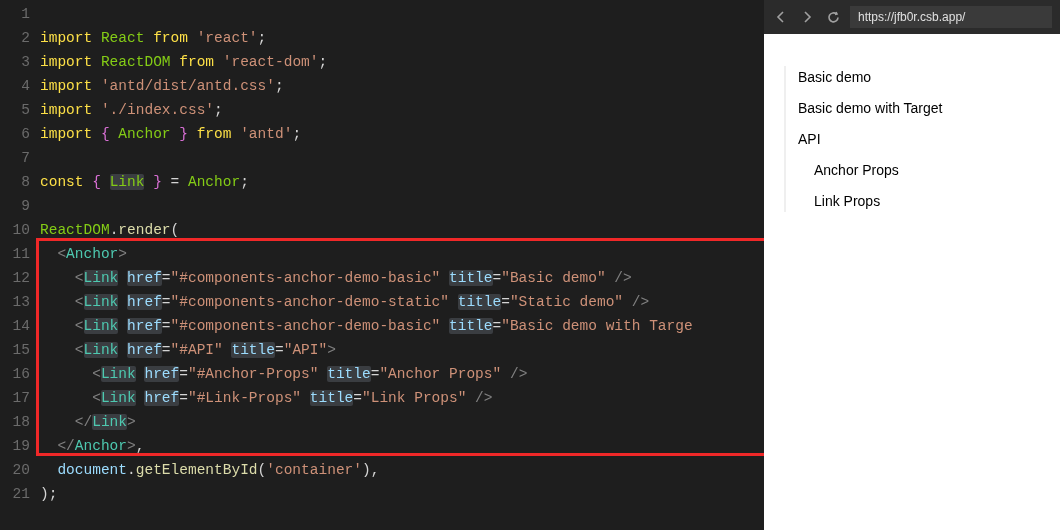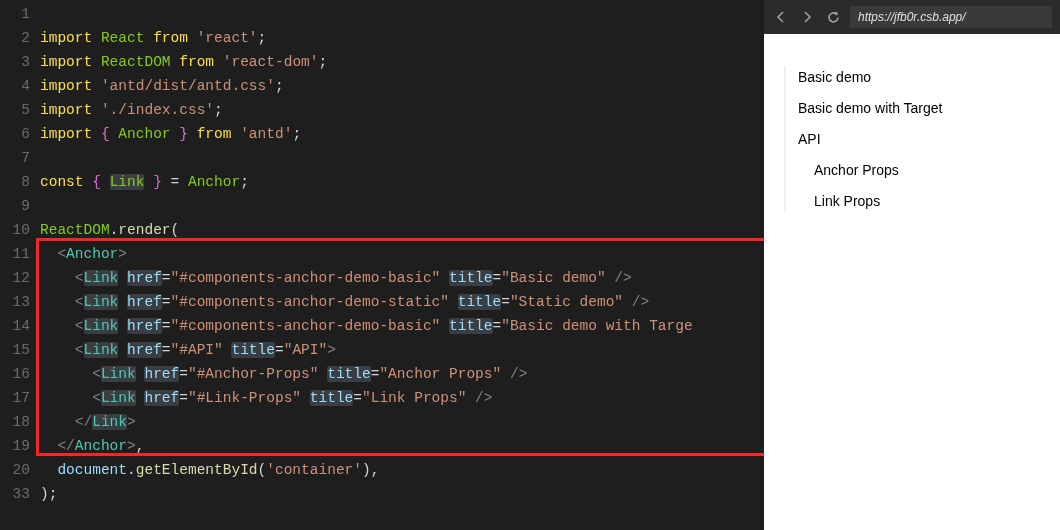--- a/index.html
+++ b/index.html
@@ -103,21 +103,20 @@
   }
   .navbtn svg { stroke: currentColor; fill: none; stroke-width: 1.6; }
   .urlbar {
     flex: 1;
     background: #3a3a3a;
     height: 22px;
     display: flex;
     align-items: center;
     padding: 0 8px;
     color: #e0e0e0;
-    font-style: italic;
   }
   .page {
     flex: 1;
     background: #fff;
     font-family: -apple-system, "Segoe UI", Arial, sans-serif;
     color: #585858;
     font-size: 14px;
     padding: 28px 0 0 20px;
   }
   .anchor { position: relative; padding-left: 14px; }
@@ -157,21 +156,21 @@
       <div>11</div>
       <div>12</div>
       <div>13</div>
       <div>14</div>
       <div>15</div>
       <div>16</div>
       <div>17</div>
       <div>18</div>
       <div>19</div>
       <div>20</div>
-      <div>33</div>
+      <div>21</div>
     </div>
   <div class="codewrap" id="code"><span class="ln"></span><span class="ln"><span class="tok-kw">import </span><span class="tok-def">React</span><span class="tok-kw"> from </span><span class="tok-str">'react'</span><span class="tok-pun">;</span></span><span class="ln"><span class="tok-kw">import </span><span class="tok-def">ReactDOM</span><span class="tok-kw"> from </span><span class="tok-str">'react-dom'</span><span class="tok-pun">;</span></span><span class="ln"><span class="tok-kw">import </span><span class="tok-str">'antd/dist/antd.css'</span><span class="tok-pun">;</span></span><span class="ln"><span class="tok-kw">import </span><span class="tok-str">'./index.css'</span><span class="tok-pun">;</span></span><span class="ln"><span class="tok-kw">import </span><span class="tok-brace">{ </span><span class="tok-def">Anchor</span><span class="tok-brace"> }</span><span class="tok-kw"> from </span><span class="tok-str">'antd'</span><span class="tok-pun">;</span></span><span class="ln"></span><span class="ln"><span class="tok-kw">const </span><span class="tok-brace">{ </span><span class="tok-def hl">Link</span><span class="tok-brace"> }</span><span class="tok-pun"> = </span><span class="tok-def">Anchor</span><span class="tok-pun">;</span></span><span class="ln"></span><span class="ln"><span class="tok-def">ReactDOM</span><span class="tok-pun">.</span><span class="tok-fn">render</span><span class="tok-pun">(</span></span><span class="ln"><span class="tok-pun">  </span><span class="tok-brk">&lt;</span><span class="tok-tag">Anchor</span><span class="tok-brk">&gt;</span></span><span class="ln curline"><span class="tok-pun">    </span><span class="tok-brk">&lt;</span><span class="tok-tag hl">Link</span><span class="tok-pun"> </span><span class="tok-attr hl">href</span><span class="tok-pun">=</span><span class="tok-str">"#components-anchor-demo-basic"</span><span class="tok-pun"> </span><span class="tok-attr hl">title</span><span class="tok-pun">=</span><span class="tok-str">"Basic demo"</span><span class="tok-brk"> /&gt;</span></span><span class="ln"><span class="tok-pun">    </span><span class="tok-brk">&lt;</span><span class="tok-tag hl">Link</span><span class="tok-pun"> </span><span class="tok-attr hl">href</span><span class="tok-pun">=</span><span class="tok-str">"#components-anchor-demo-static"</span><span class="tok-pun"> </span><span class="tok-attr hl">title</span><span class="tok-pun">=</span><span class="tok-str">"Static demo"</span><span class="tok-brk"> /&gt;</span></span><span class="ln"><span class="tok-pun">    </span><span class="tok-brk">&lt;</span><span class="tok-tag hl">Link</span><span class="tok-pun"> </span><span class="tok-attr hl">href</span><span class="tok-pun">=</span><span class="tok-str">"#components-anchor-demo-basic"</span><span class="tok-pun"> </span><span class="tok-attr hl">title</span><span class="tok-pun">=</span><span class="tok-str">"Basic demo with Targe</span></span><span class="ln"><span class="tok-pun">    </span><span class="tok-brk">&lt;</span><span class="tok-tag hl">Link</span><span class="tok-pun"> </span><span class="tok-attr hl">href</span><span class="tok-pun">=</span><span class="tok-str">"#API"</span><span class="tok-pun"> </span><span class="tok-attr hl">title</span><span class="tok-pun">=</span><span class="tok-str">"API"</span><span class="tok-brk">&gt;</span></span><span class="ln"><span class="tok-pun">      </span><span class="tok-brk">&lt;</span><span class="tok-tag hl">Link</span><span class="tok-pun"> </span><span class="tok-attr hl">href</span><span class="tok-pun">=</span><span class="tok-str">"#Anchor-Props"</span><span class="tok-pun"> </span><span class="tok-attr hl">title</span><span class="tok-pun">=</span><span class="tok-str">"Anchor Props"</span><span class="tok-brk"> /&gt;</span></span><span class="ln"><span class="tok-pun">      </span><span class="tok-brk">&lt;</span><span class="tok-tag hl">Link</span><span class="tok-pun"> </span><span class="tok-attr hl">href</span><span class="tok-pun">=</span><span class="tok-str">"#Link-Props"</span><span class="tok-pun"> </span><span class="tok-attr hl">title</span><span class="tok-pun">=</span><span class="tok-str">"Link Props"</span><span class="tok-brk"> /&gt;</span></span><span class="ln"><span class="tok-pun">    </span><span class="tok-brk">&lt;/</span><span class="tok-tag hl">Link</span><span class="tok-brk">&gt;</span></span><span class="ln"><span class="tok-pun">  </span><span class="tok-brk">&lt;/</span><span class="tok-tag">Anchor</span><span class="tok-brk">&gt;</span><span class="tok-pun">,</span></span><span class="ln"><span class="tok-pun">  </span><span class="tok-var">document</span><span class="tok-pun">.</span><span class="tok-fn">getElementById</span><span class="tok-pun">(</span><span class="tok-str">'container'</span><span class="tok-pun">),</span></span><span class="ln"><span class="tok-pun">);</span></span></div>
   <div class="redbox"></div>
 </div>
 
 <div class="preview-pane">
   <div class="browser-bar">
     <span class="navbtn">
       <svg width="12" height="12" viewBox="0 0 12 12">
           <path d="M8 1 L3 6 L8 11"></path>

